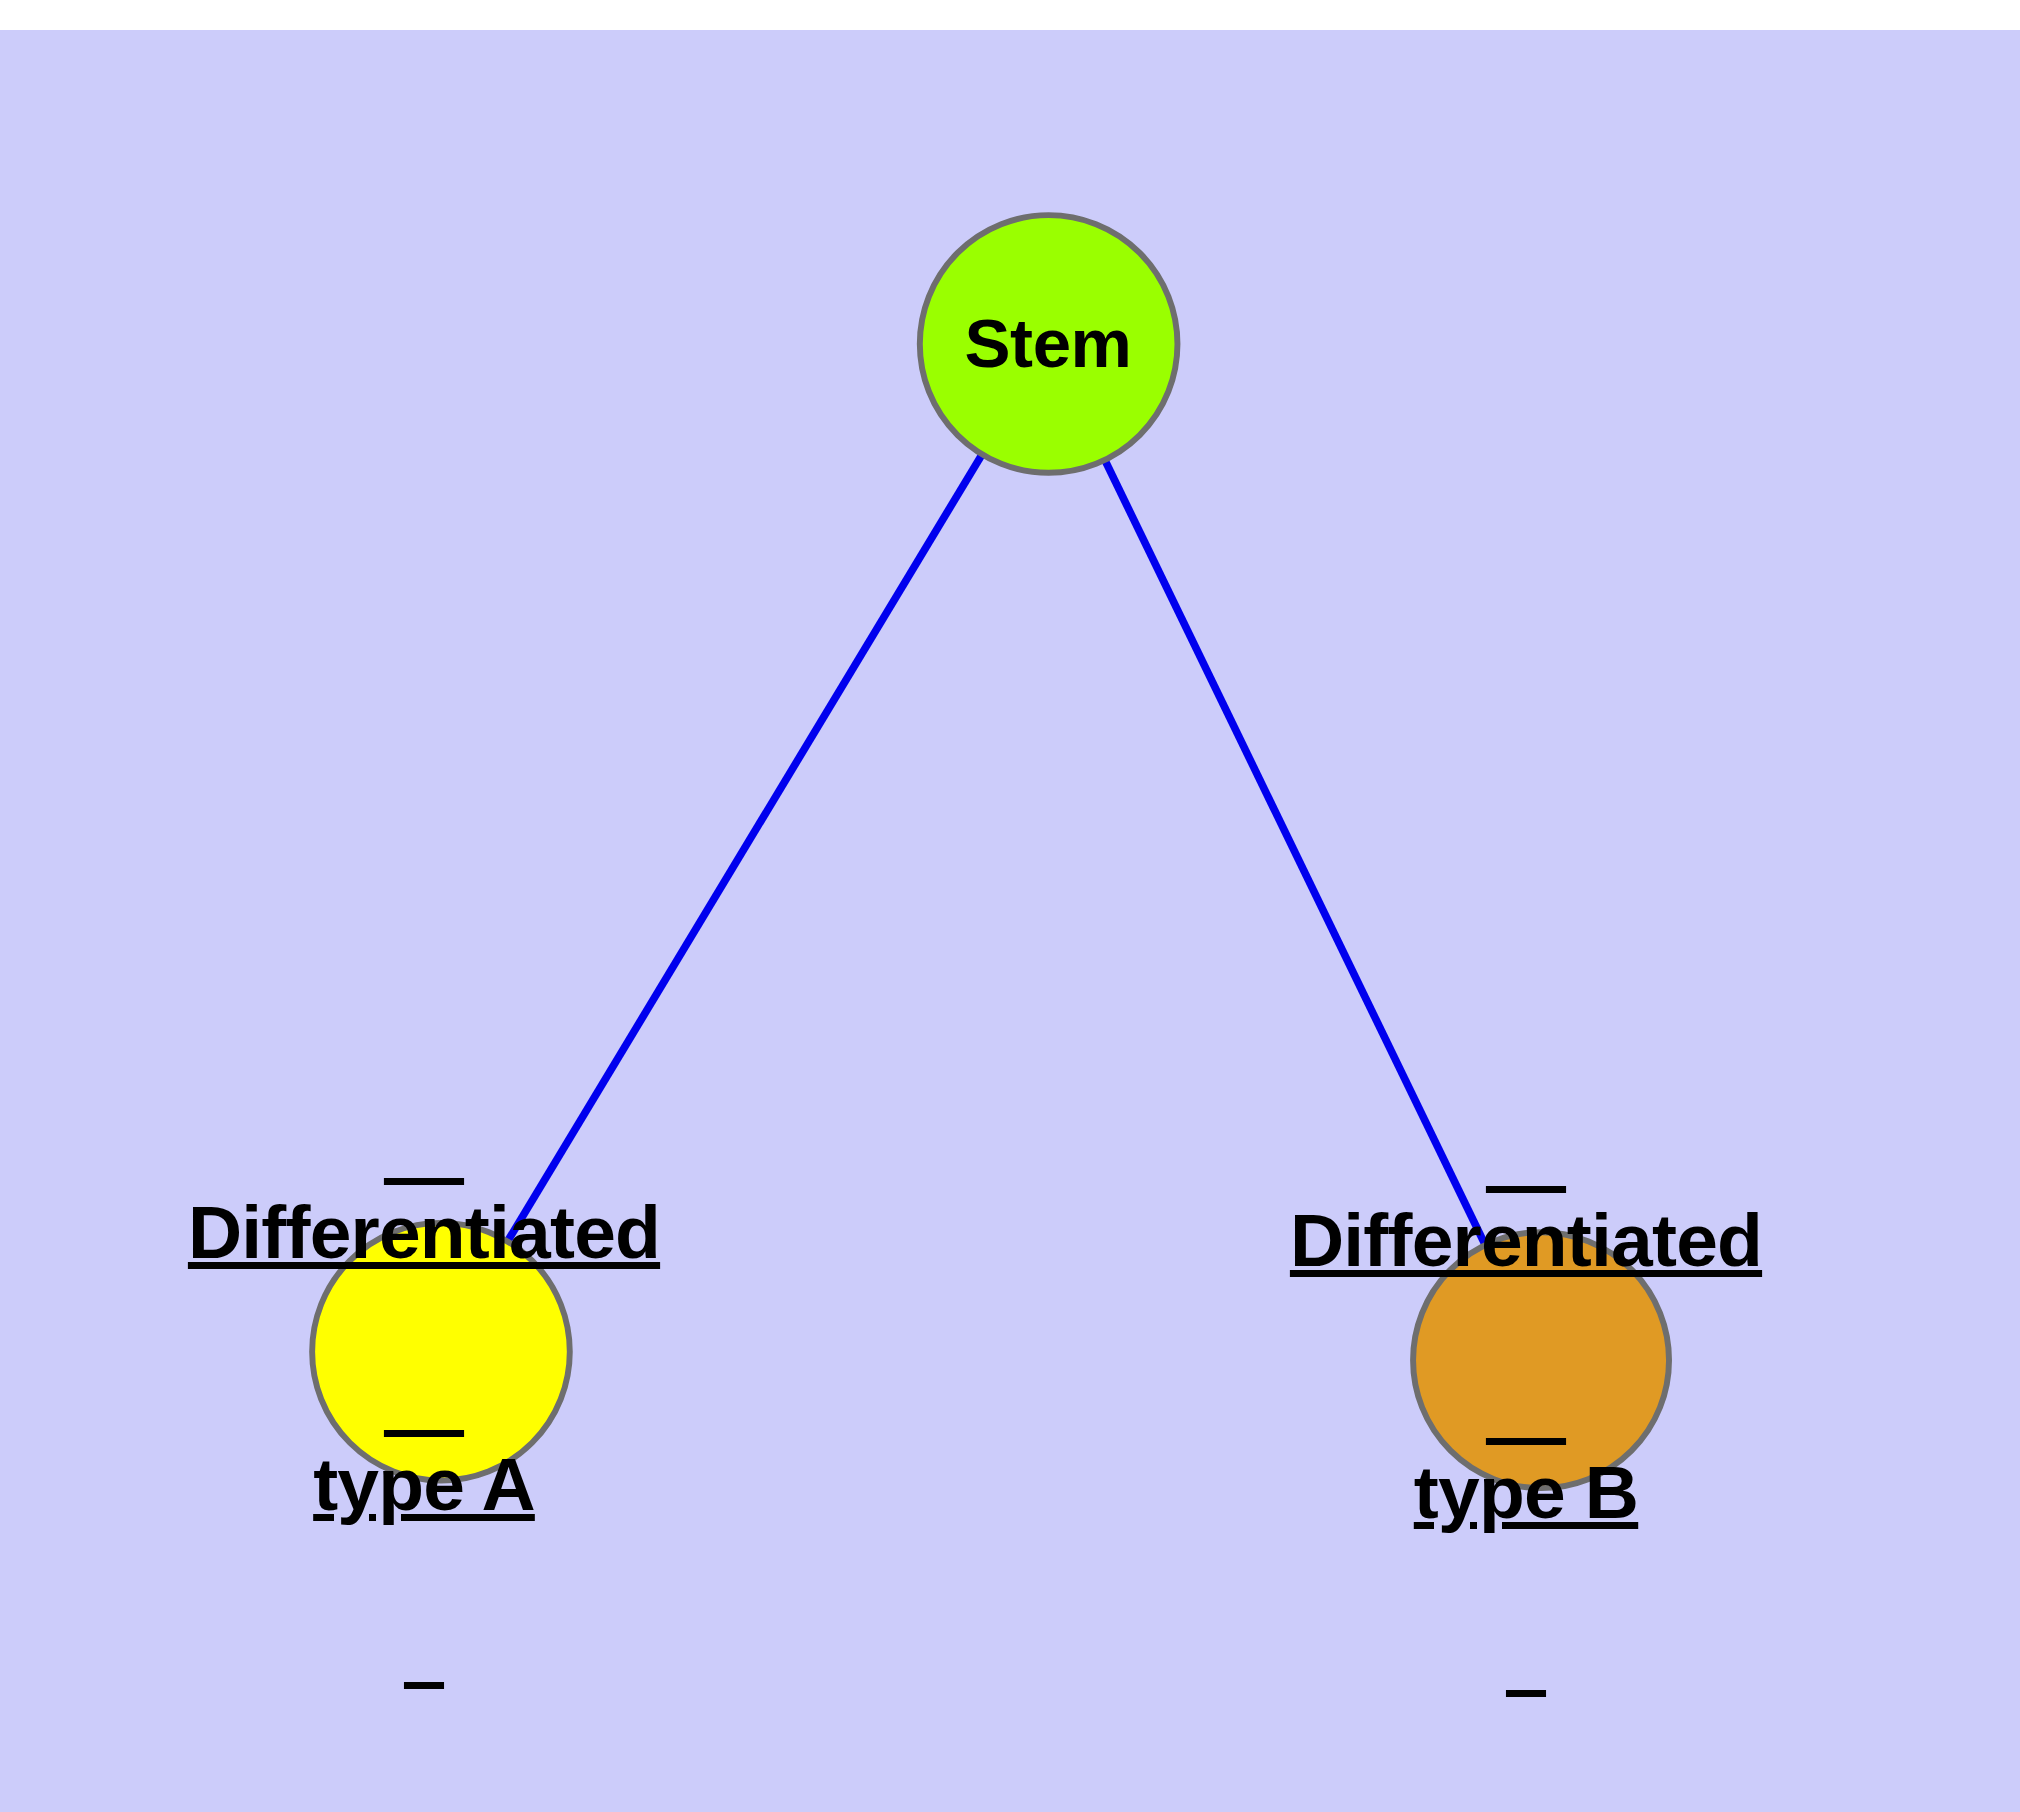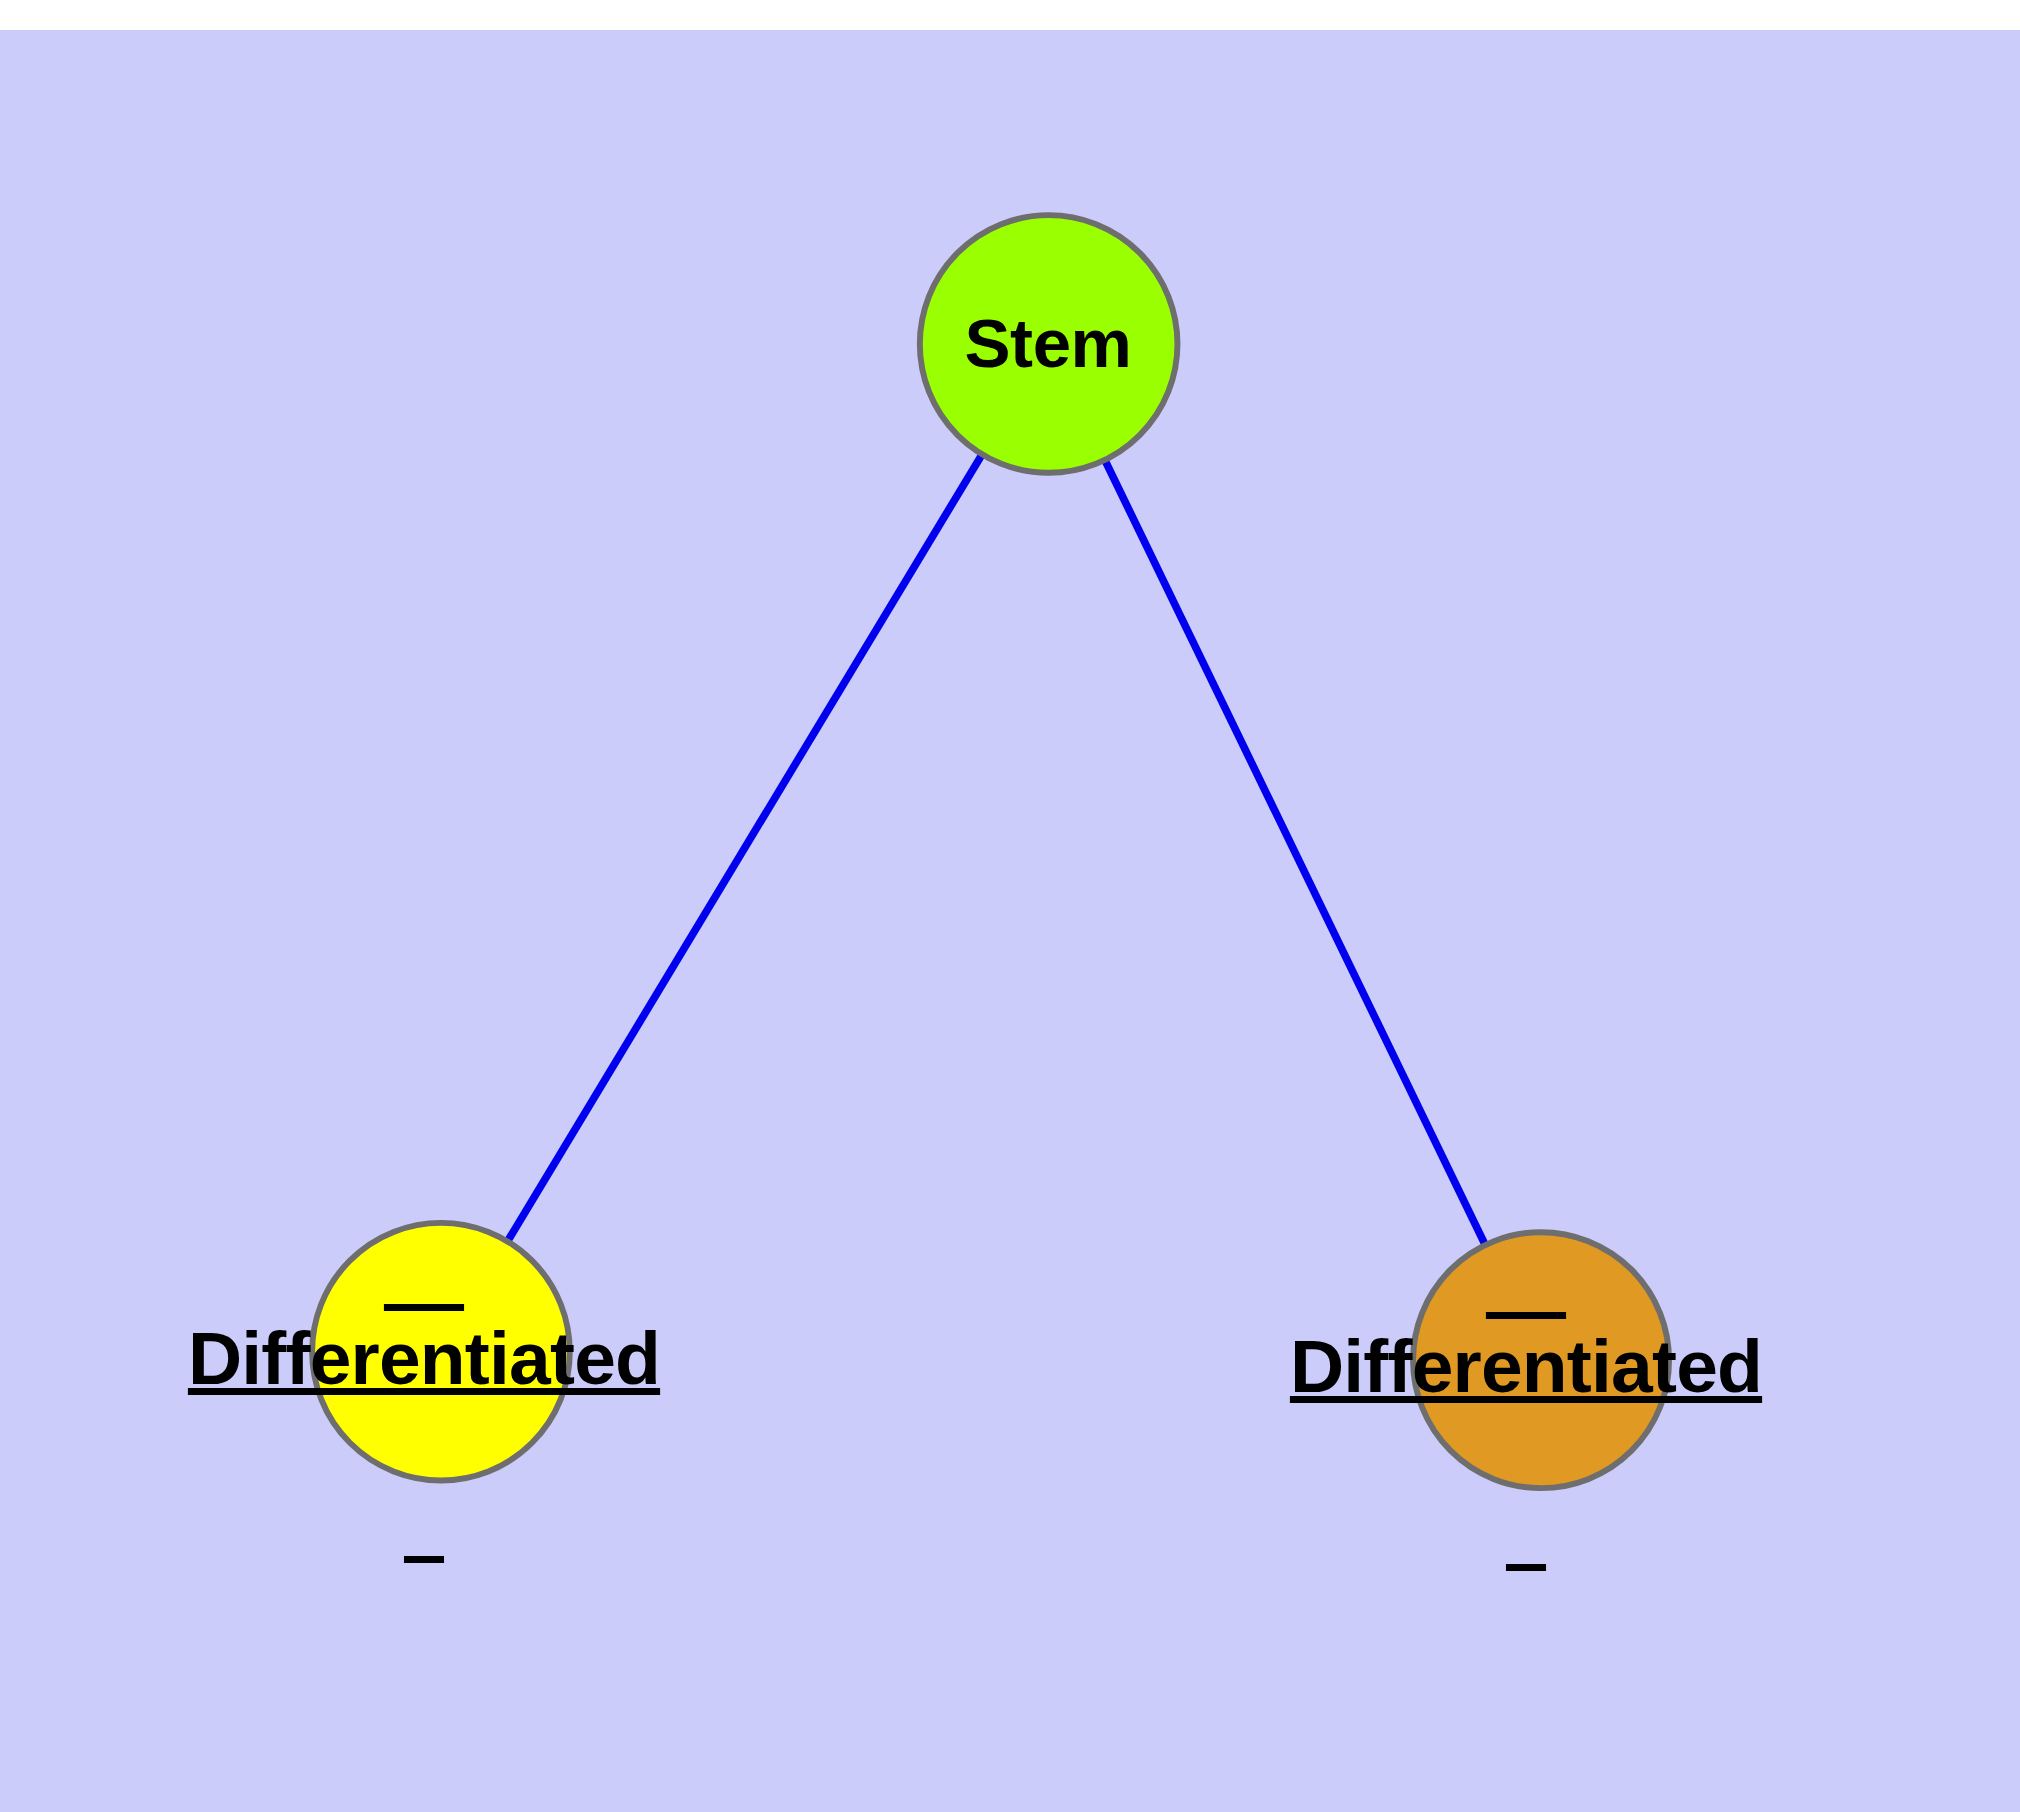--- a/index.html
+++ b/index.html
@@ -77,20 +77,22 @@
       <circle class="node-circle" cx="1237" cy="374" r="152" style="fill: rgb(154, 255, 0); stroke: rgb(110, 110, 110);"></circle>
       <circle class="node-circle" cx="520" cy="1563" r="152" style="fill: rgb(255, 255, 0); stroke: rgb(110, 110, 110);"></circle>
       <circle class="node-circle" cx="1818" cy="1573" r="151" style="fill: rgb(224, 154, 36); stroke: rgb(110, 110, 110);"></circle>
     </g>
   </svg>
 
   <div class="node-label" id="stem-label" style="left:1048px; top:317px;">Stem</div>
 
   <div class="node-label" id="type-a-label" style="left:424px; top:1331px;">
     <div>Differentiated</div>
+    <div>type A</div>
   </div>
 
   <div class="node-label" id="type-b-label" style="left:1526px; top:1339px;">
     <div>Differentiated</div>
+    <div>type B</div>
   </div>
 
 </div>
 
 
 </body></html>

